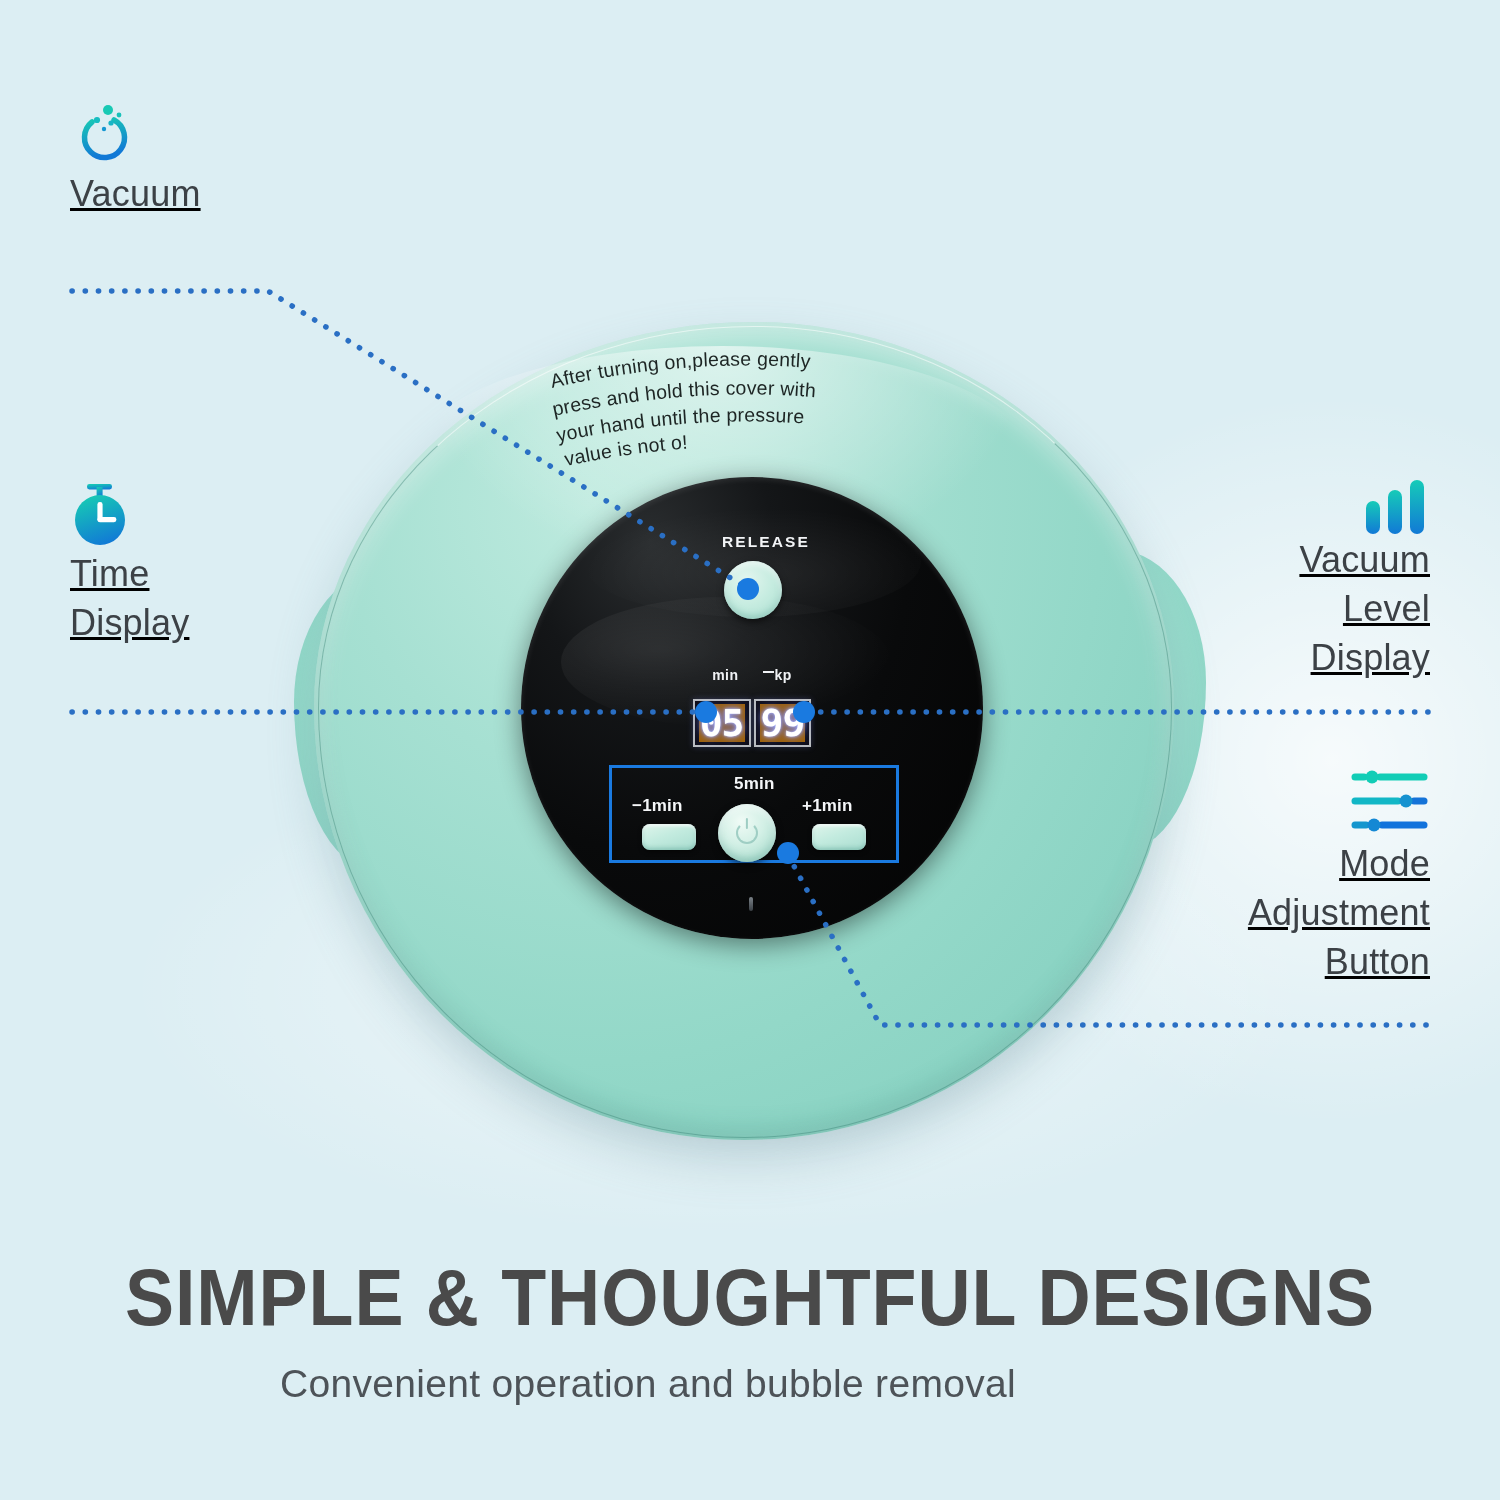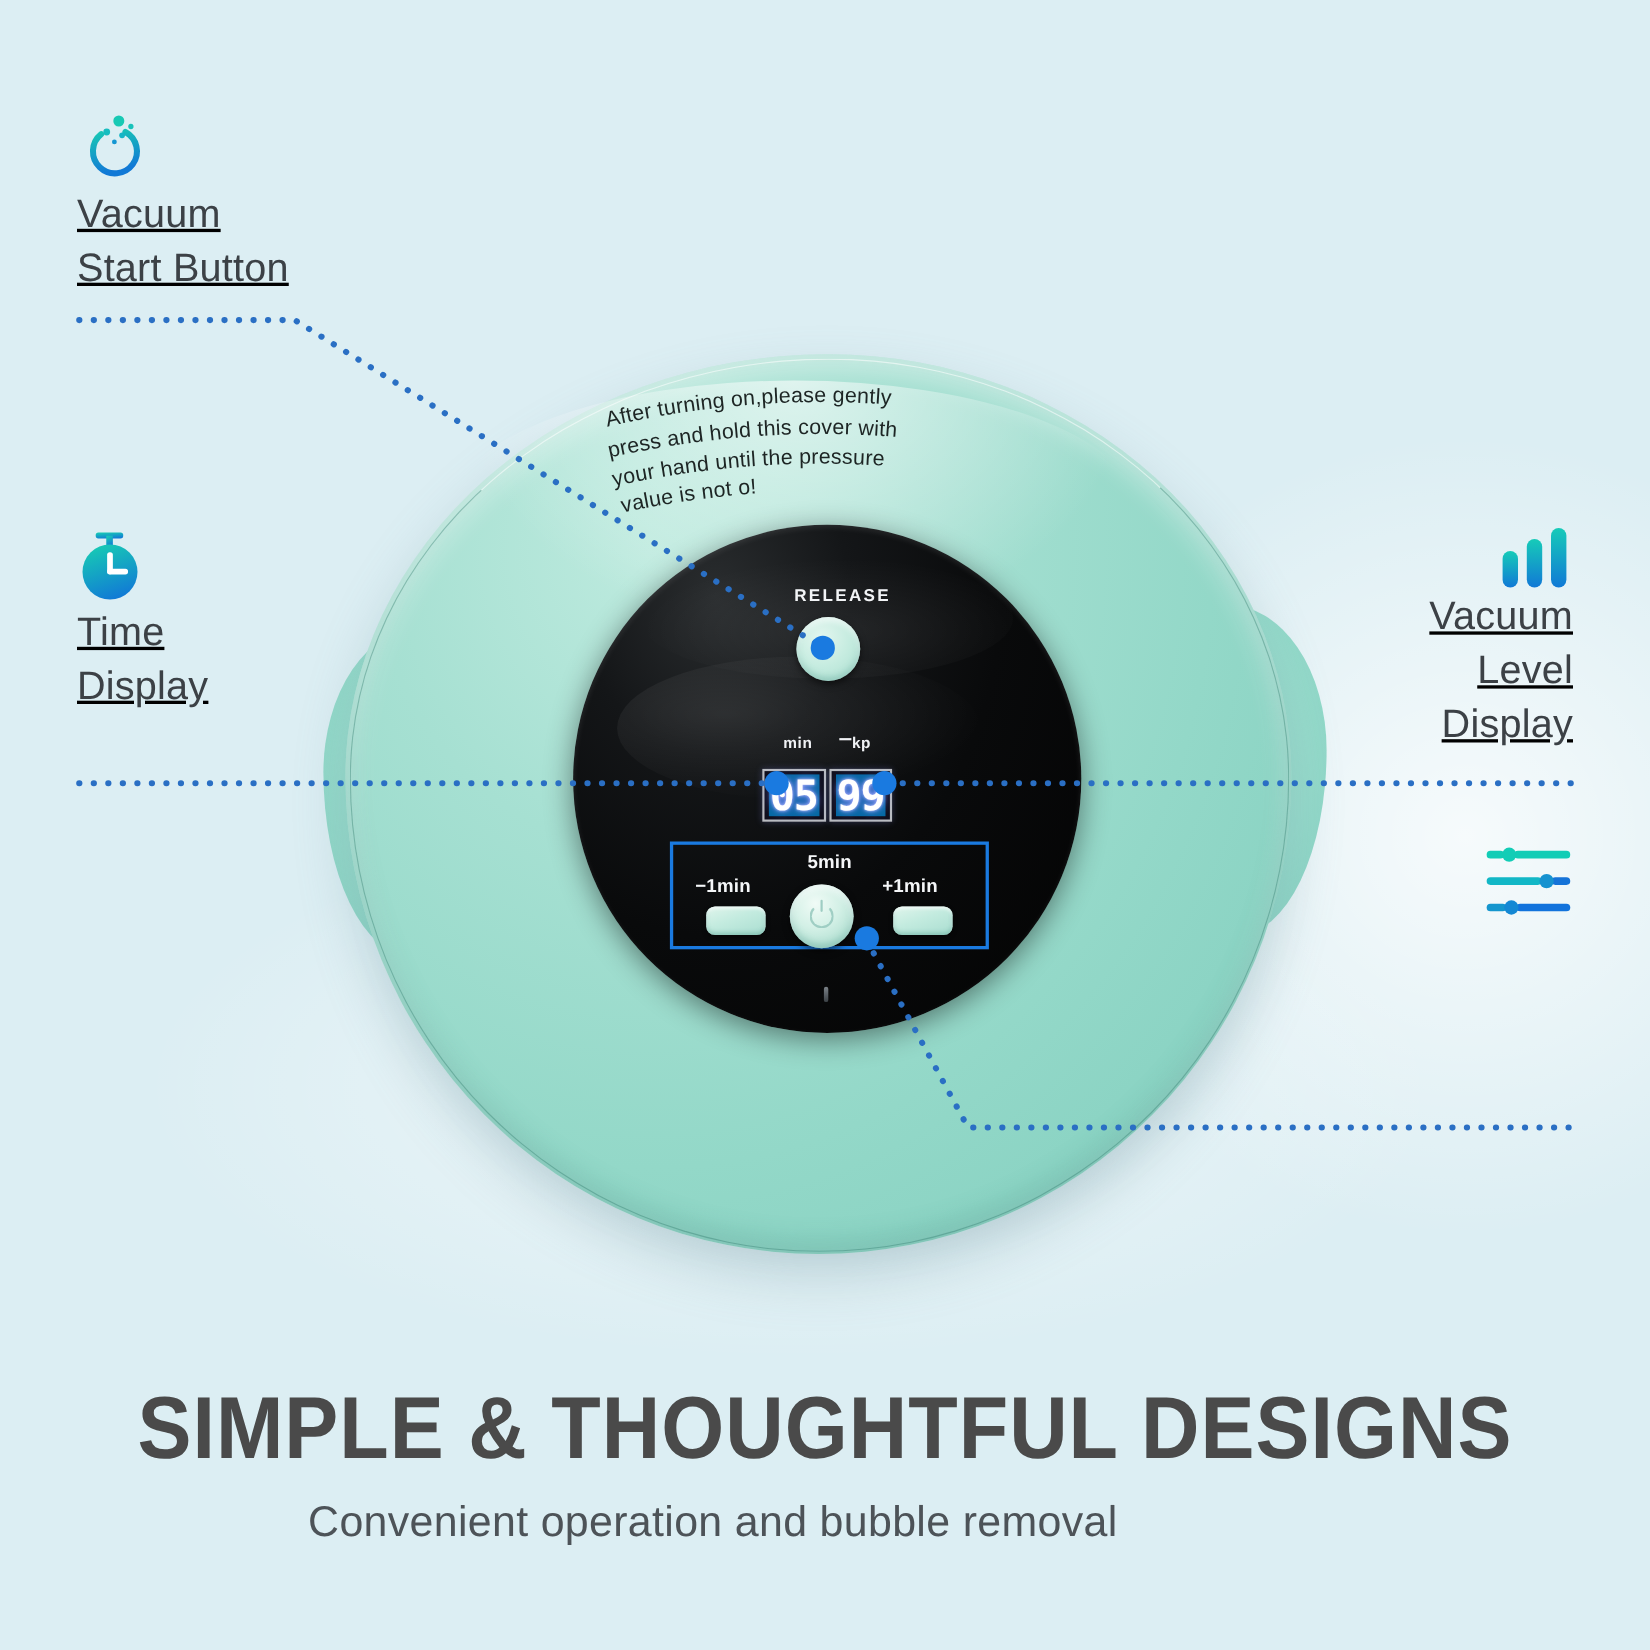--- a/index.html
+++ b/index.html
@@ -119,21 +119,21 @@
   }
   .led-panel{
     border:2.5px solid #b9bcc1;background:#100f1c;padding:3px 4px;display:flex;gap:2px;
     box-shadow:0 0 6px rgba(140,150,255,.25);
   }
   .led-digit{
     font-family:"DejaVu Sans Mono", monospace;
     font-size:38px;line-height:38px;font-weight:bold;
     color:#ffffff;
     text-shadow:0 0 5px #9aa6ff, 0 0 11px #5c6bdc, 0 0 2px #fff;
-    background:#0369a1;
+    background:#a16207;
     padding:0 1px;
     letter-spacing:-1px;
   }
 
   
   .mode-box{
     position:absolute;left:88px;top:288px;width:284px;height:92px;
     border:3px solid #1a7ae0;
   }
   .btn-minus,.btn-plus{
@@ -294,21 +294,20 @@
       </defs>
       <path d="M44,16 a20,20 0 1,1 -22,2" fill="none" stroke="url(#gRing)" stroke-width="5.5" stroke-linecap="round"></path>
       <circle cx="38" cy="6" r="5" fill="#18c9b4"></circle>
       <circle cx="27" cy="16" r="3.1" fill="#17bdc0"></circle>
       <circle cx="41" cy="19" r="2.6" fill="#16b5c6"></circle>
       <circle cx="49" cy="11" r="2.4" fill="#18c2ba"></circle>
       <circle cx="34" cy="25" r="2.2" fill="#1597d2"></circle>
     </svg>
     <div class="co-label">
       <div>Vacuum</div>
-      <div>Start Button</div>
     </div>
   </div>
 
   <div class="callout co-left" style="left:70px;top:480px;">
     <svg class="co-icon" width="66" height="70" viewBox="0 0 66 70">
       <defs>
         <linearGradient id="gWatch" x1="0.25" y1="0" x2="0.6" y2="1">
           <stop offset="0%" stop-color="#17cbb4"></stop>
           <stop offset="100%" stop-color="#1179d6"></stop>
         </linearGradient>
@@ -353,18 +352,23 @@
 
         <line x1="5" y1="33" x2="48" y2="33" stroke="#12b7c6"></line>
         <line x1="64" y1="33" x2="74" y2="33" stroke="#1573d8"></line>
         <circle cx="56" cy="33" r="6.5" fill="#1692d0" stroke="none"></circle>
 
         <line x1="5" y1="57" x2="16" y2="57" stroke="#1596ce"></line>
         <line x1="32" y1="57" x2="74" y2="57" stroke="#1273dc"></line>
         <circle cx="24" cy="57" r="6.5" fill="#1488d4" stroke="none"></circle>
       </g>
     </svg>
+    <div class="co-label">
+      <div>Mode</div>
+      <div>Adjustment</div>
+      <div>Button</div>
+    </div>
   </div>
 
   <div class="headline">SIMPLE &amp; THOUGHTFUL DESIGNS</div>
   <div class="subhead">Convenient operation and bubble removal</div>
 
 </div>
 
 </body></html>

